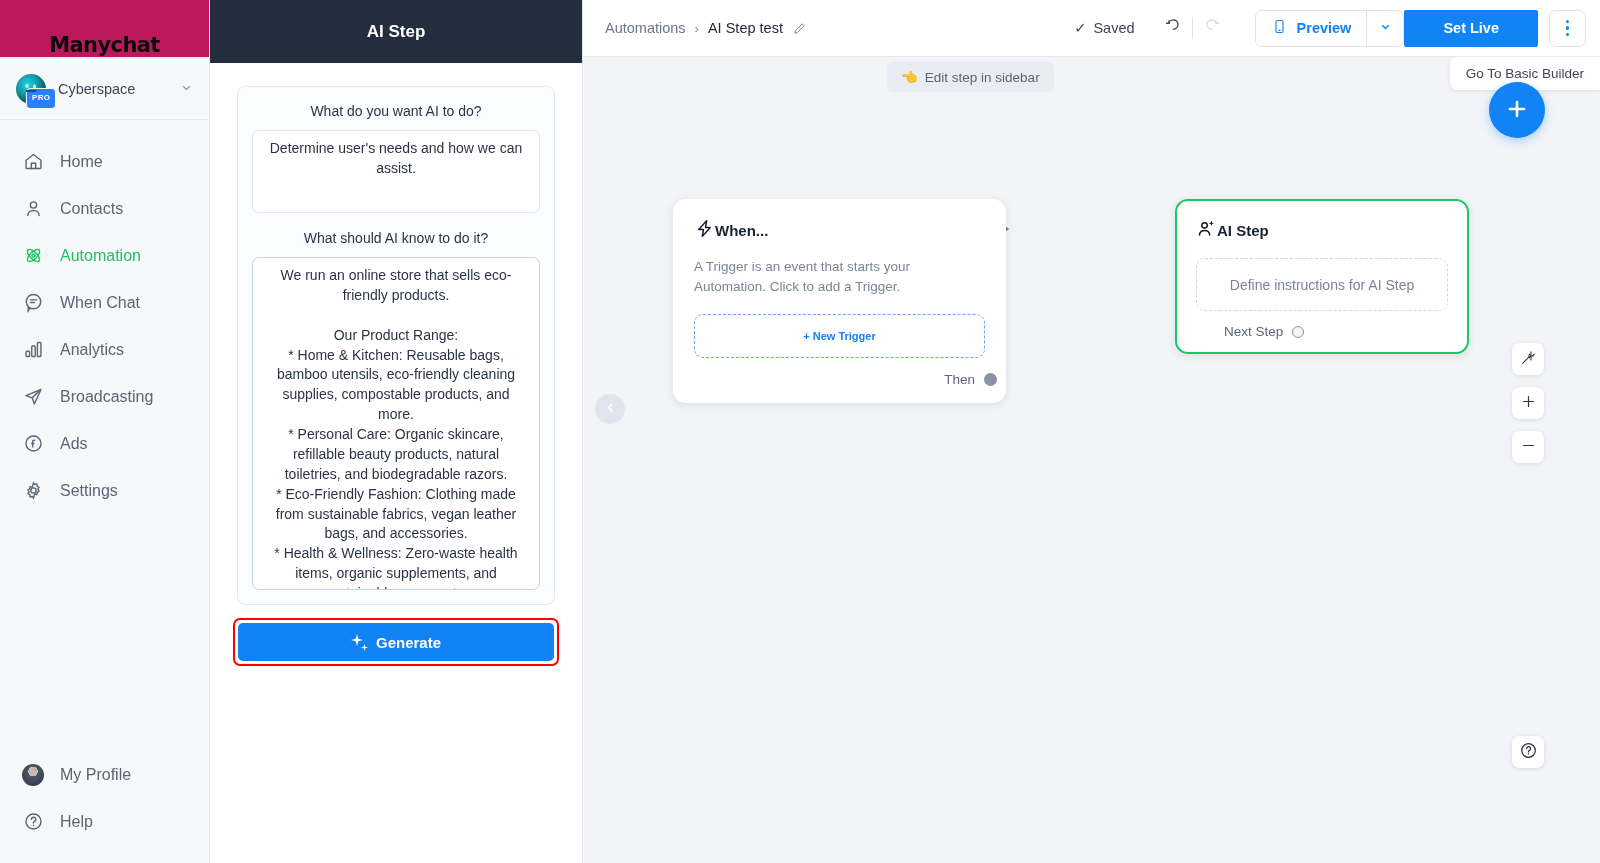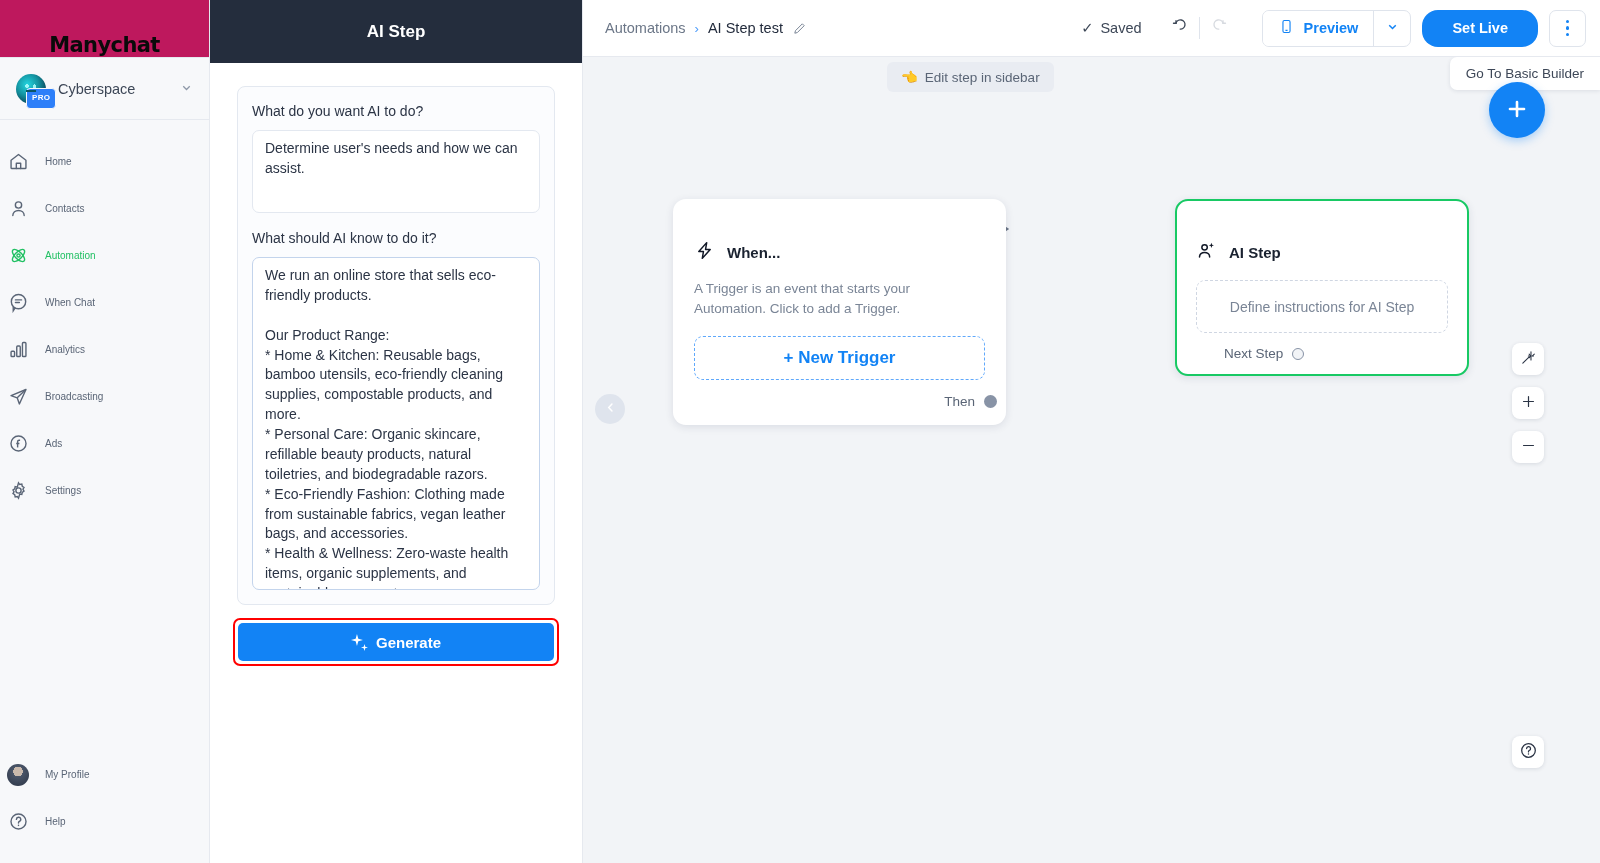--- a/index.html
+++ b/index.html
@@ -48,21 +48,21 @@
     background: #2d7ff9; color: #fff; font-size: 8px; font-weight: 700;
     padding: 5px 5px; border-radius: 4px; letter-spacing: .3px;
     border: 1.5px solid #f7f8fa; line-height: 1.1;
   }
   .ws-name { font-size: 14.5px; color: #3d4757; flex: 1; }
   .ws-caret { color: #8d97a7; font-size: 11px; }
 
   .nav { padding-top: 18px; flex: 1; }
   .nav-item {
     height: 47px; display: flex; align-items: center; gap: 16px;
-    padding: 0 7px; cursor: pointer; color: #5a6576; font-size: 10px;
+    padding: 0 22px; cursor: pointer; color: #5a6576; font-size: 16px;
   }
   .nav-item.active { color: #21c063; }
   .nav-icon { width: 22px; height: 22px; display: flex; align-items: center; justify-content: center; flex: 0 0 22px; }
   .nav-icon svg { width: 21px; height: 21px; }
 
   .nav-bottom { padding-bottom: 18px; }
   .profile-avatar {
     width: 22px; height: 22px; border-radius: 50%;
     background: radial-gradient(circle at 50% 34%, #c9b9ac 0 26%, #4a5568 27%, #2b3445 100%);
     flex: 0 0 22px;
@@ -76,20 +76,21 @@
   }
   .ai-panel-header {
     height: 63px; background: #242d3d; display: flex; align-items: center;
     justify-content: center; color: #ffffff; font-size: 17px; font-weight: 700;
     flex: 0 0 63px;
   }
   .ai-panel-body { padding: 23px 27px 0 27px; flex: 1; overflow: hidden; }
   .prompt-card {
     border: 1px solid #e3e8f0; border-radius: 8px; background: #fbfcfe;
     padding: 16px 14px 14px 14px;
+    text-align: center;
   }
   .field-label { font-size: 14px; color: #2b3445; margin-bottom: 11px; }
   .field-box {
     background: #ffffff; border: 1px solid #e3e8f0; border-radius: 7px;
     padding: 8px 12px; font-size: 14px; color: #2b3445; line-height: 1.42;
   }
   .task-box { min-height: 83px; }
   .knowledge-box {
     border-color: #c3d4ec; height: 333px; overflow: hidden;
     margin-bottom: 0; white-space: pre-wrap;
@@ -142,22 +143,22 @@
   .preview-btn {
     display: flex; align-items: center; gap: 9px; padding: 0 15px; height: 100%;
     color: #1283f5; font-size: 14.5px; font-weight: 600; cursor: pointer; background: #fff;
     border: none; font-family: "Liberation Sans", sans-serif;
   }
   .preview-caret {
     width: 37px; height: 100%; display: flex; align-items: center; justify-content: center;
     border-left: 1px solid #dfe4ec; cursor: pointer; color: #1283f5;
   }
   .setlive-btn {
-    height: 37px; padding: 0 30px; background: #1283f5; border: none; border-radius: 16px;
-    color: #fff; font-size: 14.5px; font-weight: 700; cursor: pointer; margin-left: 11px;
+    height: 37px; padding: 0 39px; background: #1283f5; border: none; border-radius: 2px;
+    color: #fff; font-size: 14.5px; font-weight: 700; cursor: pointer; 
     font-family: "Liberation Sans", sans-serif;
   }
   .kebab-btn {
     width: 37px; height: 37px; border: 1px solid #dfe4ec; border-radius: 7px; background: #fff;
     margin-left: 11px; display: flex; flex-direction: column; align-items: center;
     justify-content: center; gap: 3px; cursor: pointer;
   }
   .kebab-btn i { width: 3.5px; height: 3.5px; border-radius: 50%; background: #1283f5; display: block; }
 
   .canvas {
@@ -186,27 +187,27 @@
     background: #dfe4ed; display: flex; align-items: center; justify-content: center;
     cursor: pointer; color: #ffffff;
   }
 
   
   .node {
     position: absolute; background: #ffffff; border-radius: 13px;
     box-shadow: 0 2px 9px rgba(25,40,70,.11);
   }
   .node-when { left: 90px; top: 142px; width: 333px; padding: 19px 21px 16px 21px; }
-  .node-head { display: flex; align-items: center; gap: 12px; font-size: 15px; color: #1a2230; font-weight: 600; margin-top: 22px; }
+  .node-head { display: flex; align-items: center; font-size: 15px; color: #1a2230; font-weight: 600; }
   .node-head svg { width: 21px; height: 21px; flex: 0 0 21px; }
   .node-desc { margin-top: 15px; font-size: 13.5px; color: #7a8596; line-height: 1.45; }
   .new-trigger {
     margin-top: 18px; height: 44px; border: 1.6px dashed #5fa8fb; border-radius: 9px;
     display: flex; align-items: center; justify-content: center; color: #1283f5;
-    font-size: 17px; font-weight: 600; cursor: pointer;
+    font-size: 11px; font-weight: 600; cursor: pointer;
   }
   .then-row {
     margin-top: 14px; display: flex; align-items: center; justify-content: flex-end;
     gap: 9px; font-size: 13.5px; color: #5a6576; position: relative; right: -12px;
   }
   .then-dot { width: 13px; height: 13px; border-radius: 50%; background: #8893a6; }
 
   .node-ai {
     left: 592px; top: 142px; width: 294px; padding: 17px 19px 13px 19px;
     border: 2px solid #18c964; border-radius: 13px;

